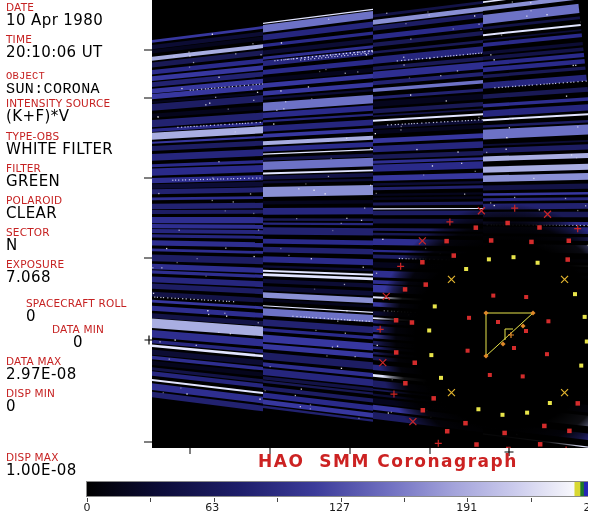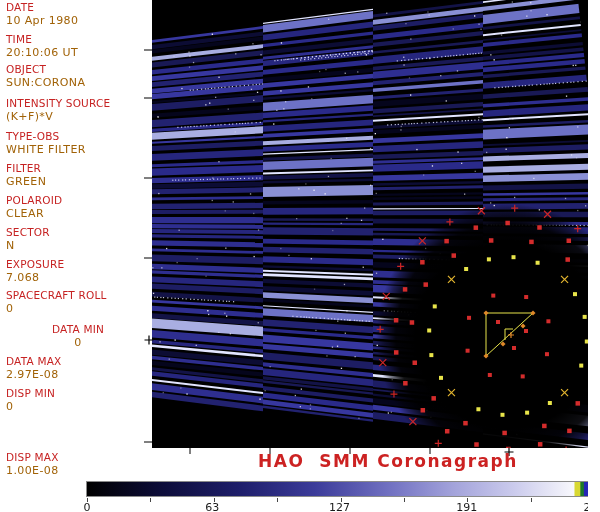--- a/index.html
+++ b/index.html
@@ -2,21 +2,21 @@
 <html><head>
 <meta charset="utf-8">
 <style>
   html,body{margin:0;padding:0;background:#ffffff;}
   .screen{position:relative;width:588px;height:512px;background:#ffffff;overflow:hidden;
           font-family:"DejaVu Sans","Liberation Sans",sans-serif;}
   
   .sidebar{position:absolute;left:6px;top:0;width:144px;height:455px;}
   .field{position:absolute;left:0;width:144px;}
   .flabel{color:#c62222;font-size:10.5px;line-height:11px;letter-spacing:0.2px;white-space:nowrap;}
-  .fvalue{color:#a16207;font-size:11px;line-height:13px;margin-top:1px;letter-spacing:0.4px;white-space:nowrap;}
+  .fvalue{color:#000000;font-size:15px;line-height:13px;margin-top:1px;letter-spacing:0.4px;white-space:nowrap;}
   
   .imgwrap{position:absolute;left:140px;top:0;width:460px;height:456px;}
   
   .imgtitle{position:absolute;left:164px;top:451px;width:448px;text-align:center;
             color:#cc2222;font-size:17px;letter-spacing:1.5px;white-space:pre;font-weight:bold;}
   
   .cbwrap{position:absolute;left:86px;top:481px;width:512px;height:31px;}
   .cbbar{position:absolute;left:0;top:0;width:507px;height:14px;border:1px solid #8a8a8a;}
   .cbtick{position:absolute;top:17px;width:1px;height:4px;background:#444;}
   .cblabel{position:absolute;top:20px;font-size:11px;color:#1a1a1a;transform:translateX(-50%);white-space:nowrap;}
@@ -27,21 +27,21 @@
 <div class="screen">
   <div class="sidebar" id="sidebar">
       <div class="field" style="top: 2px;">
         <div class="flabel">DATE</div>
         <div class="fvalue">10 Apr 1980</div>
       </div>
       <div class="field" style="top: 34.15px;">
         <div class="flabel">TIME</div>
         <div class="fvalue">20:10:06 UT</div>
       </div>
-      <div class="field" style="top: 64px;">
+      <div class="field" style="top: 71px; font-family: Liberation Mono, monospace;">
         <div class="flabel">OBJECT</div>
         <div class="fvalue">SUN:CORONA</div>
       </div>
       <div class="field" style="top: 98.45px;">
         <div class="flabel">INTENSITY SOURCE</div>
         <div class="fvalue">(K+F)*V</div>
       </div>
       <div class="field" style="top: 130.6px;">
         <div class="flabel">TYPE-OBS</div>
         <div class="fvalue">WHITE FILTER</div>
@@ -55,21 +55,21 @@
         <div class="fvalue">CLEAR</div>
       </div>
       <div class="field" style="top: 227.05px;">
         <div class="flabel">SECTOR</div>
         <div class="fvalue">N</div>
       </div>
       <div class="field" style="top: 259.2px;">
         <div class="flabel">EXPOSURE</div>
         <div class="fvalue">7.068</div>
       </div>
-      <div class="field" style="top: 290px;">
+      <div class="field" style="top: 298px; margin-left: 20px;">
         <div class="flabel">SPACECRAFT ROLL</div>
         <div class="fvalue">0</div>
       </div>
       <div class="field" style="top: 323.5px; text-align: center;">
         <div class="flabel">DATA MIN</div>
         <div class="fvalue">0</div>
       </div>
       <div class="field" style="top: 355.65px;">
         <div class="flabel">DATA MAX</div>
         <div class="fvalue">2.97E-08</div>

